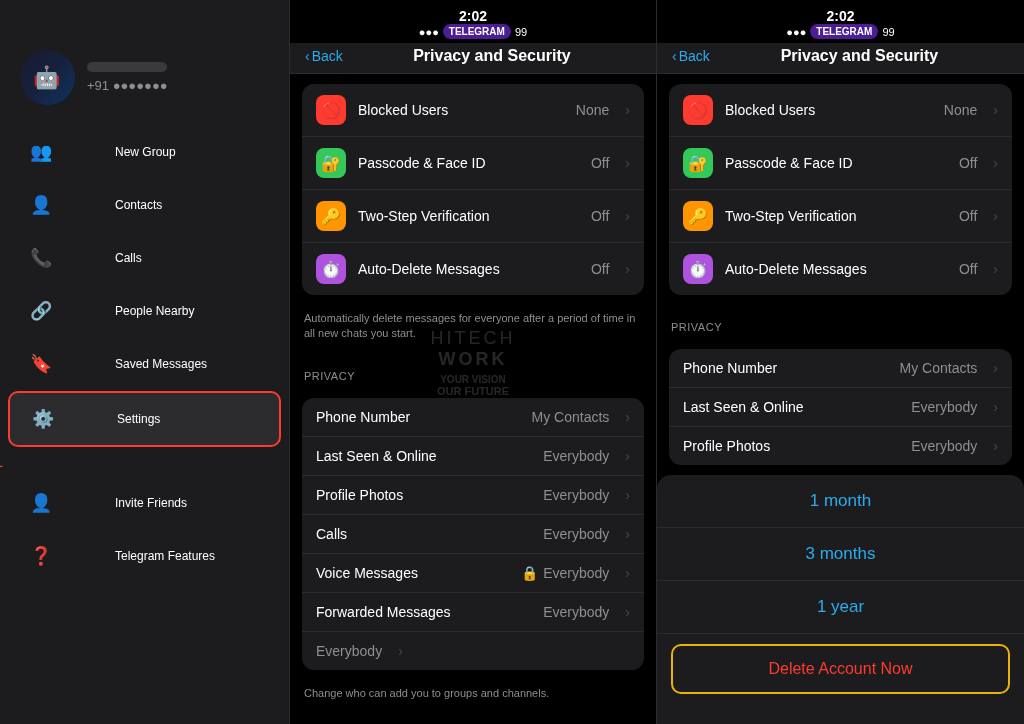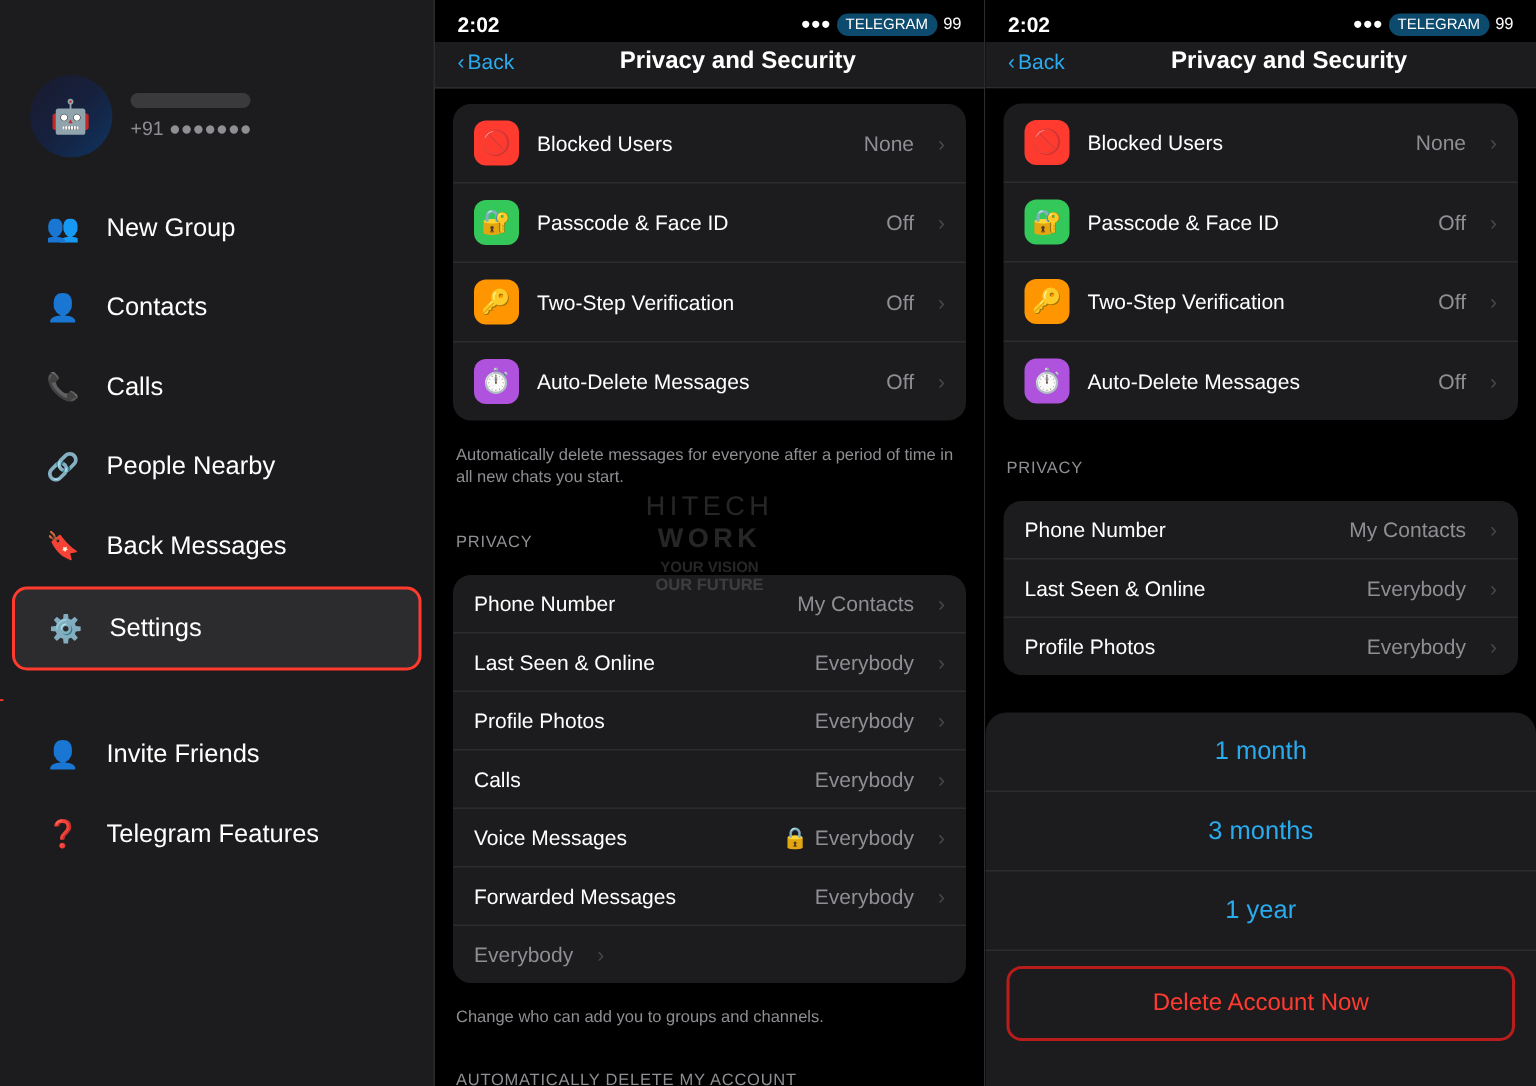--- a/index.html
+++ b/index.html
@@ -93,22 +93,23 @@
       height: 28px;
       display: flex;
       align-items: center;
       justify-content: center;
       color: #8e8e93;
       font-size: 18px;
     }
 
     .nav-label {
       color: #ffffff;
-      font-size: 17px;
+      font-size: 12px;
       font-weight: 400;
+      margin-left: 44px;
     }
 
     .arrow-indicator {
       margin-left: -20px;
       margin-top: 0;
     }
 
     .red-arrow {
       color: #ff3b30;
       font-size: 28px;
@@ -127,43 +128,44 @@
       position: relative;
       border-right: 1px solid #2c2c2e;
     }
 
     .phone-status-bar {
       display: flex;
       justify-content: space-between;
       align-items: center;
       padding: 8px 15px 4px;
       background: #000;
+      flex-direction: column;
     }
 
     .status-time {
       color: #fff;
       font-size: 14px;
       font-weight: 600;
     }
 
     .status-icons {
       display: flex;
       align-items: center;
       gap: 4px;
       color: #fff;
       font-size: 11px;
     }
 
     .telegram-badge {
-      background: #0c4a6e;
+      background: #4c1d95;
       color: #fff;
       font-size: 10px;
       padding: 2px 6px;
       border-radius: 10px;
-      font-weight: normal;
+      font-weight: bold;
     }
 
     .nav-bar {
       display: flex;
       align-items: center;
       padding: 4px 15px 8px;
       background: #1c1c1e;
       border-bottom: 1px solid #2c2c2e;
     }
 
@@ -306,21 +308,21 @@
       border-bottom: 0.5px solid #2c2c2e;
       cursor: pointer;
     }
 
     .picker-option.blue { color: #2aabee; }
     .picker-option.selected { color: #2aabee; font-weight: 500; }
 
     .delete-btn {
       margin: 10px 14px;
       background: transparent;
-      border: 2px solid #b91c1c;
+      border: 2px solid #eab308;
       border-radius: 10px;
       padding: 14px;
       text-align: center;
       color: #ff3b30;
       font-size: 16px;
       font-weight: 500;
       cursor: pointer;
     }
 
     .cancel-btn {
@@ -359,21 +361,21 @@
     <div class="nav-item">
       <div class="nav-icon">📞</div>
       <span class="nav-label">Calls</span>
     </div>
     <div class="nav-item">
       <div class="nav-icon">🔗</div>
       <span class="nav-label">People Nearby</span>
     </div>
     <div class="nav-item">
       <div class="nav-icon">🔖</div>
-      <span class="nav-label">Back Messages</span>
+      <span class="nav-label">Saved Messages</span>
     </div>
     <div class="nav-item active">
       <div class="nav-icon">⚙️</div>
       <span class="nav-label">Settings</span>
     </div>
     <div class="arrow-indicator">
       <span class="red-arrow">←</span>
     </div>
     <div class="nav-item">
       <div class="nav-icon">👤</div>

